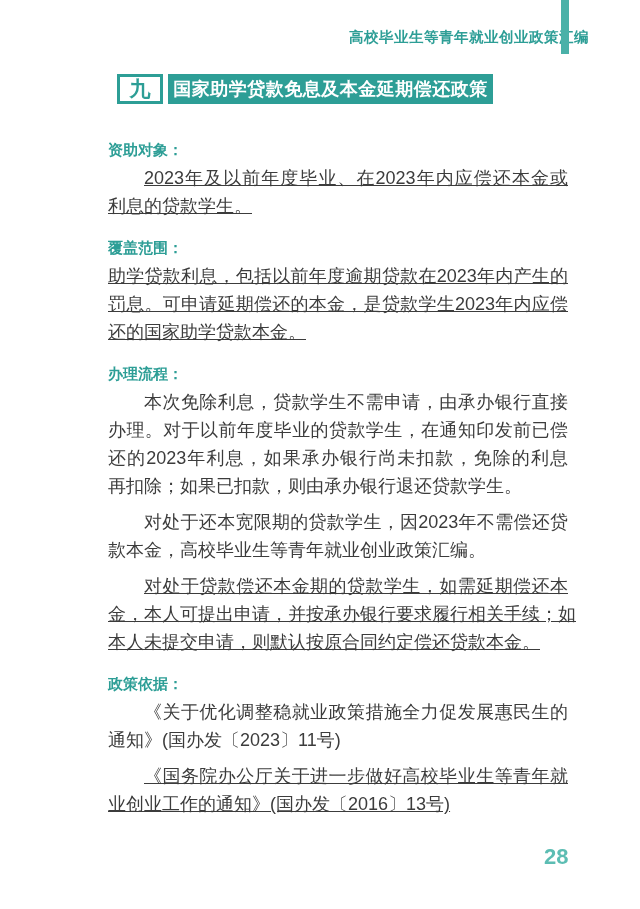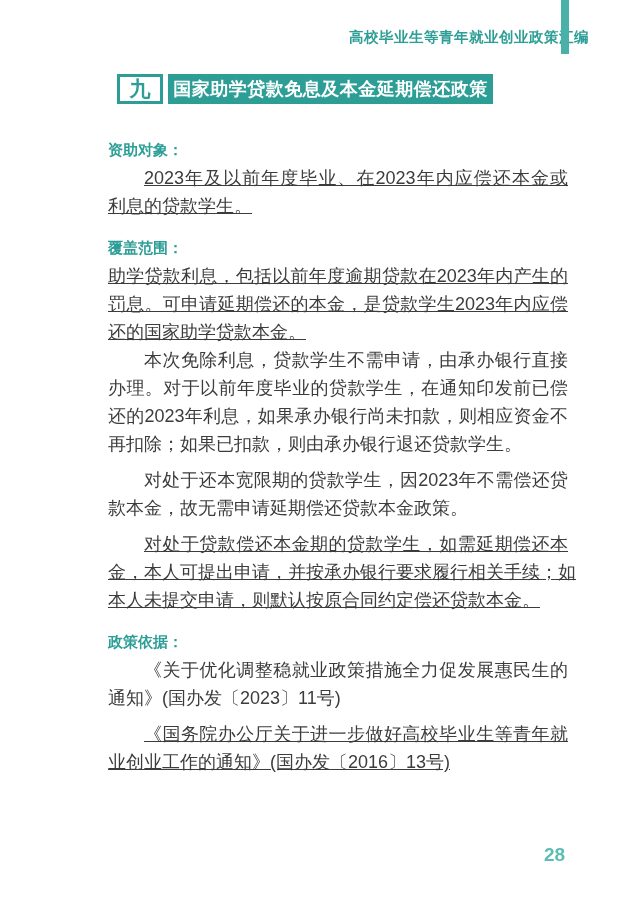--- a/index.html
+++ b/index.html
@@ -92,21 +92,21 @@
   }
   .line.first{text-indent:2em;}
   .line.last{
     text-align:right;
     text-align-last:left;
   }
   
   .page-number{
     position:absolute;
     top:844px;left:544px;
-    font-size:19px;
+    font-size:22px;
     font-weight:bold;
     color:var(--teal-page);
   }
 </style>
 </head>
 <body>
 
 <div class="page">
 
   <span class="header-title">高校毕业生等青年就业创业政策汇编</span>
@@ -131,30 +131,31 @@
       <div class="section-heading">覆盖范围：</div>
       <div class="paragraphs">
           <div class="para">
             <div class="line">助学贷款利息，包括以前年度逾期贷款在2023年内产生的</div>
             <div class="line">罚息。可申请延期偿还的本金，是贷款学生2023年内应偿</div>
             <div class="line last">还的国家助学贷款本金。</div>
           </div>
         </div>
     </div>
     <div class="doc-section">
+      <div class="section-heading">办理流程：</div>
       <div class="paragraphs">
           <div class="para">
             <div class="line first">本次免除利息，贷款学生不需申请，由承办银行直接</div>
             <div class="line">办理。对于以前年度毕业的贷款学生，在通知印发前已偿</div>
-            <div class="line">还的2023年利息，如果承办银行尚未扣款，则相应资金不</div>
+            <div class="line">还的2023年利息，如果承办银行尚未扣款，免除的利息</div>
             <div class="line last">再扣除；如果已扣款，则由承办银行退还贷款学生。</div>
           </div>
           <div class="para">
             <div class="line first">对处于还本宽限期的贷款学生，因2023年不需偿还贷</div>
-            <div class="line last">款本金，故无需申请延期偿还贷款本金政策。</div>
+            <div class="line last">款本金，高校毕业生等青年就业创业政策汇编。</div>
           </div>
           <div class="para">
             <div class="line first">对处于贷款偿还本金期的贷款学生，如需延期偿还本</div>
             <div class="line">金，本人可提出申请，并按承办银行要求履行相关手续；如</div>
             <div class="line last">本人未提交申请，则默认按原合同约定偿还贷款本金。</div>
           </div>
         </div>
     </div>
     <div class="doc-section">
       <div class="section-heading">政策依据：</div>

